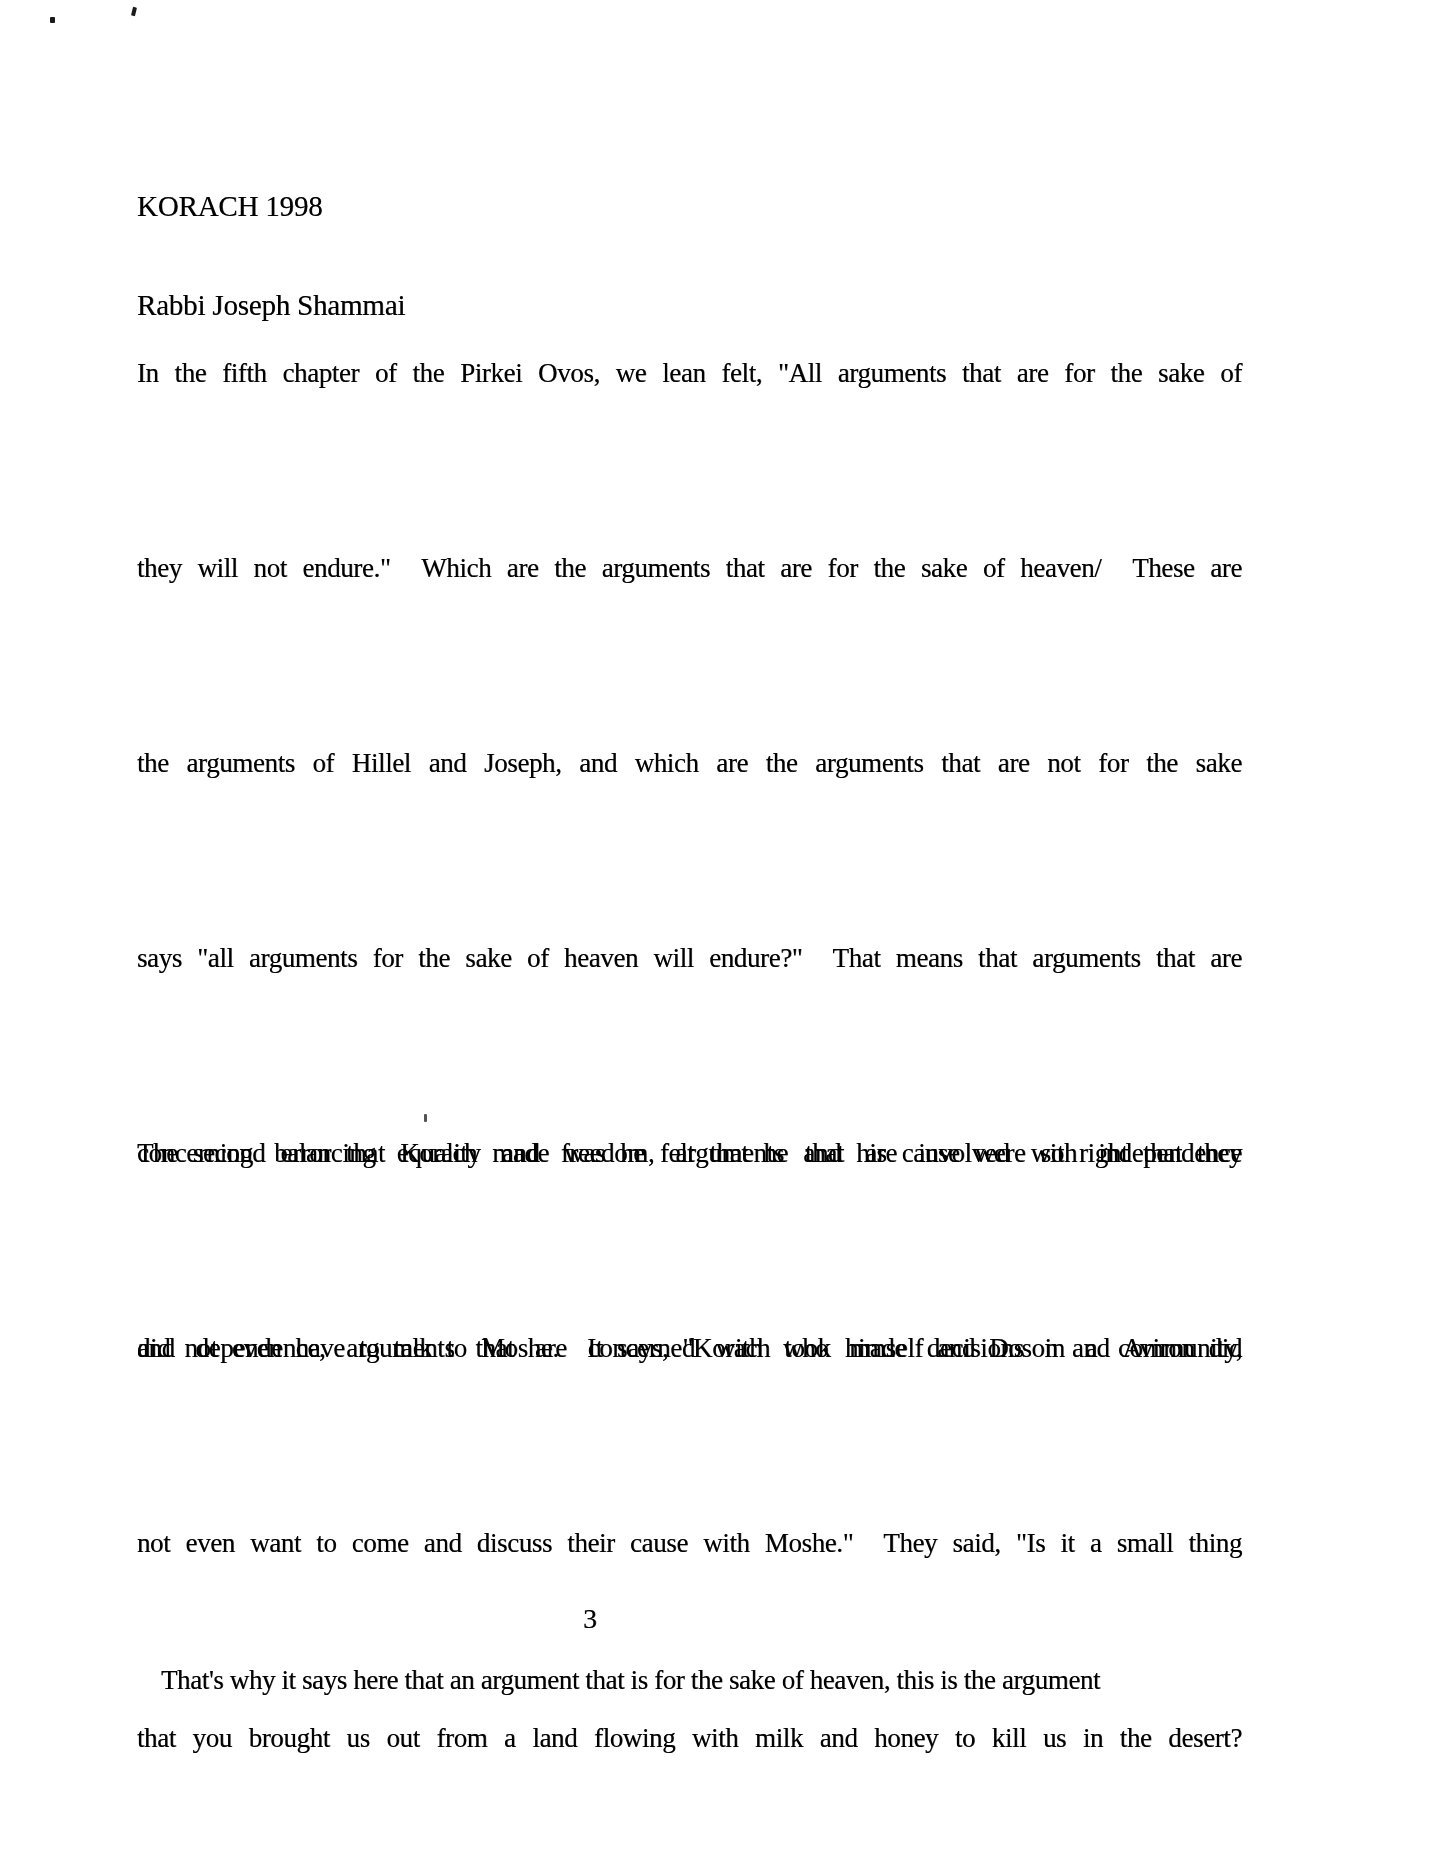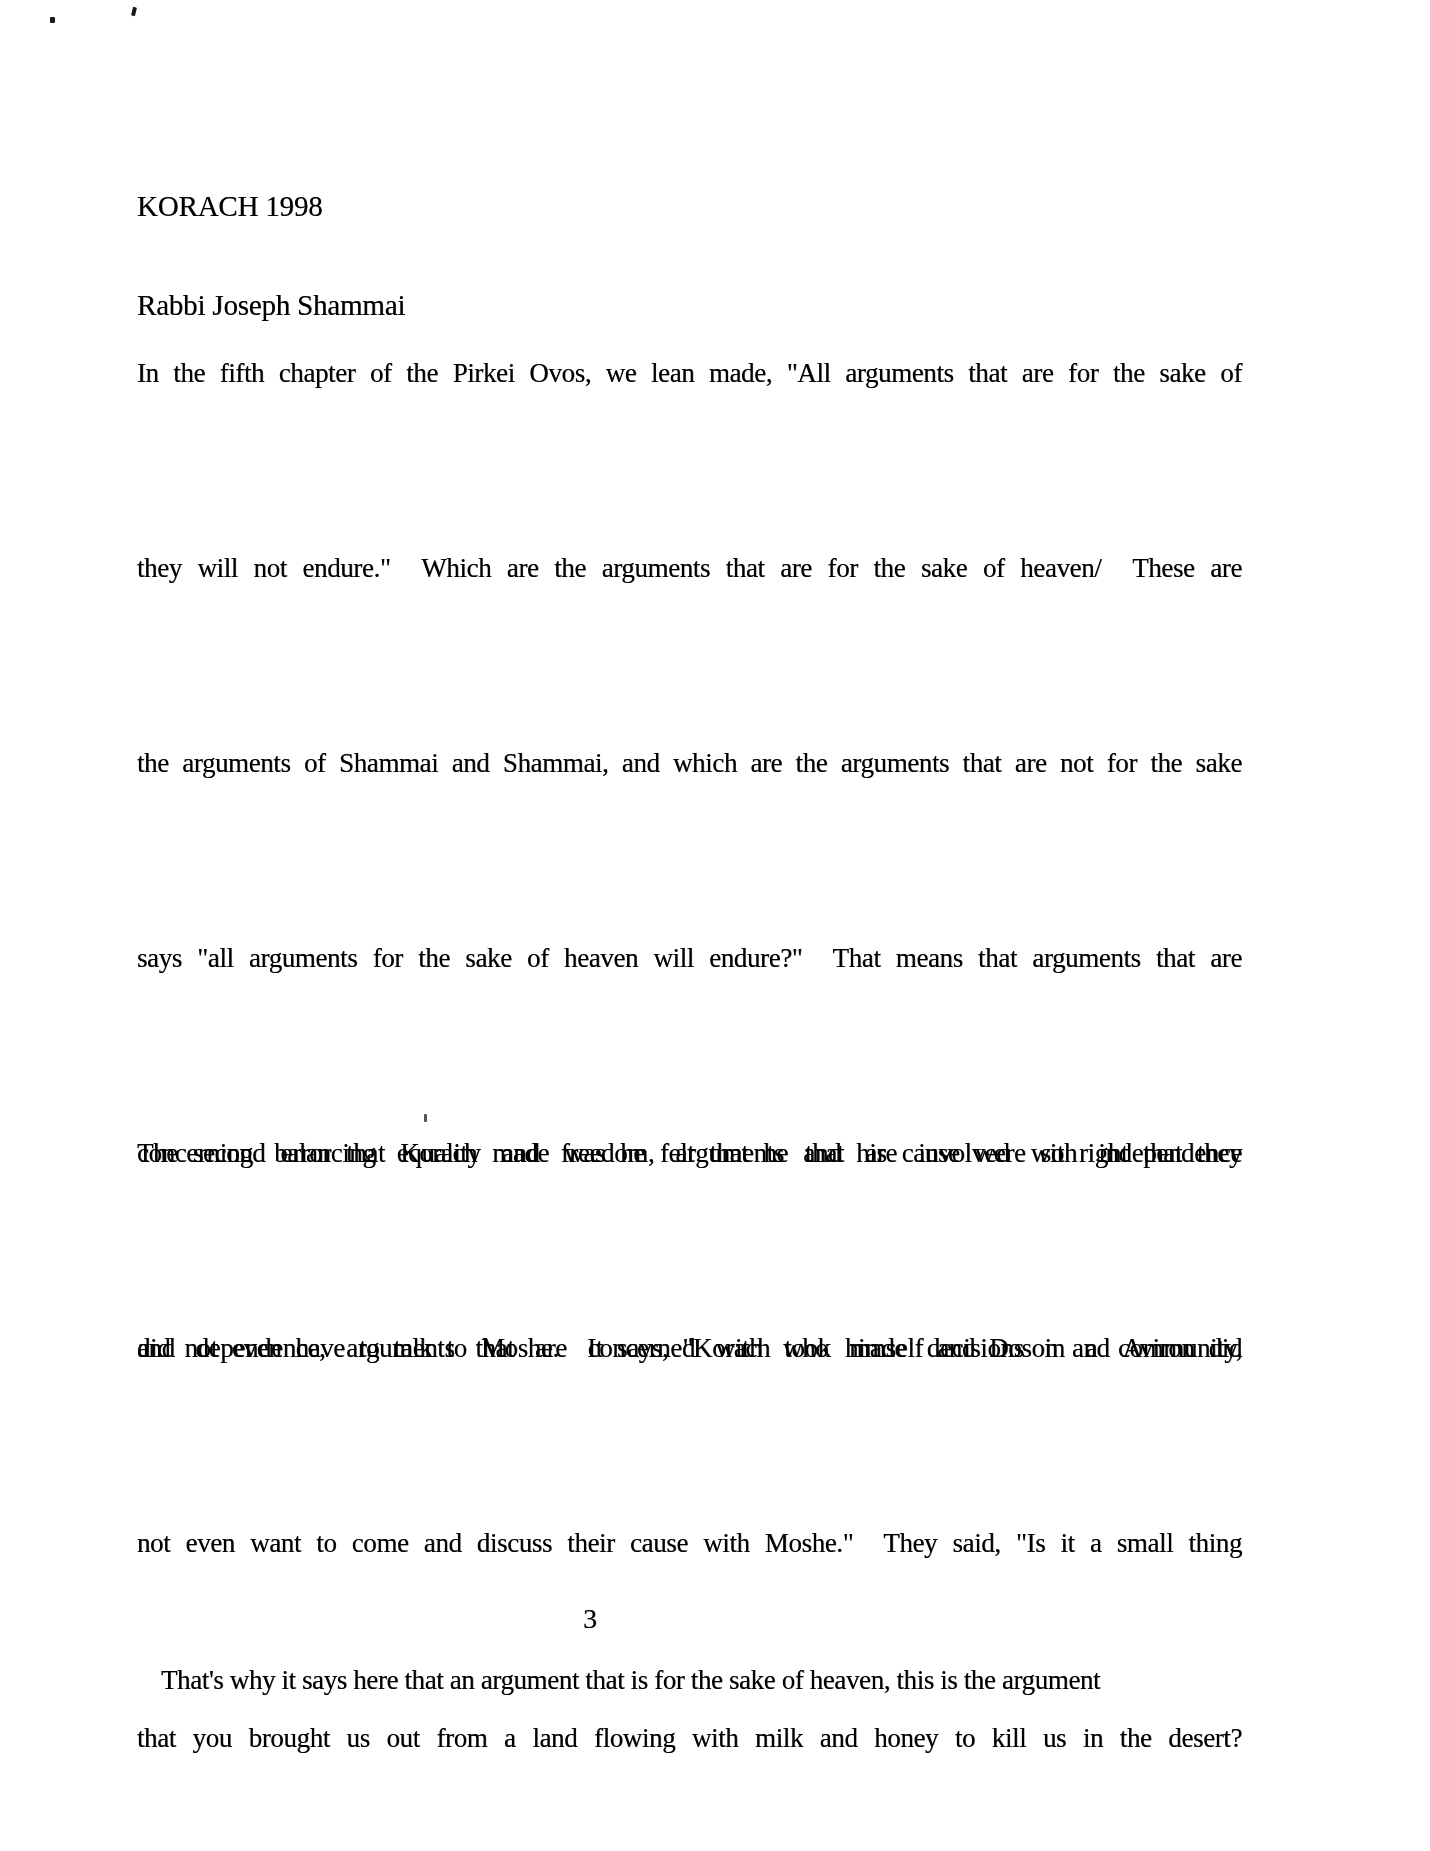--- a/index.html
+++ b/index.html
@@ -66,23 +66,23 @@
   <div class="speck s1"></div>
   <div class="speck s2"></div>
   <div class="speck s3"></div>
 
   <header class="doc-header">
     <div>KORACH 1998</div>
     <div>Rabbi Joseph Shammai</div>
   </header>
 
   <section class="para p1">
-    <div class="line just">In the fifth chapter of the Pirkei Ovos, we lean made, "All arguments that are for the sake of</div>
+    <div class="line just">In the fifth chapter of the Pirkei Ovos, we lean felt, "All arguments that are for the sake of</div>
     <div class="line just">they will not endure."  Which are the arguments that are for the sake of heaven/  These are</div>
-    <div class="line just">the arguments of Shammai and Shammai, and which are the arguments that are not for the sake</div>
+    <div class="line just">the arguments of Hillel and Joseph, and which are the arguments that are not for the sake</div>
     <div class="line just">says "all arguments for the sake of heaven will endure?"  That means that arguments that are</div>
     <div class="line just">concerning balancing equality and freedom, arguments that are involved with independence</div>
     <div class="line just">and dependence, arguments that are concerned with who made decisions in a community,</div>
     
     
     
   </section>
 
   <section class="para p2">
     <div class="line just">The second error that Korach made was he felt that he and his cause were so right that they</div>

